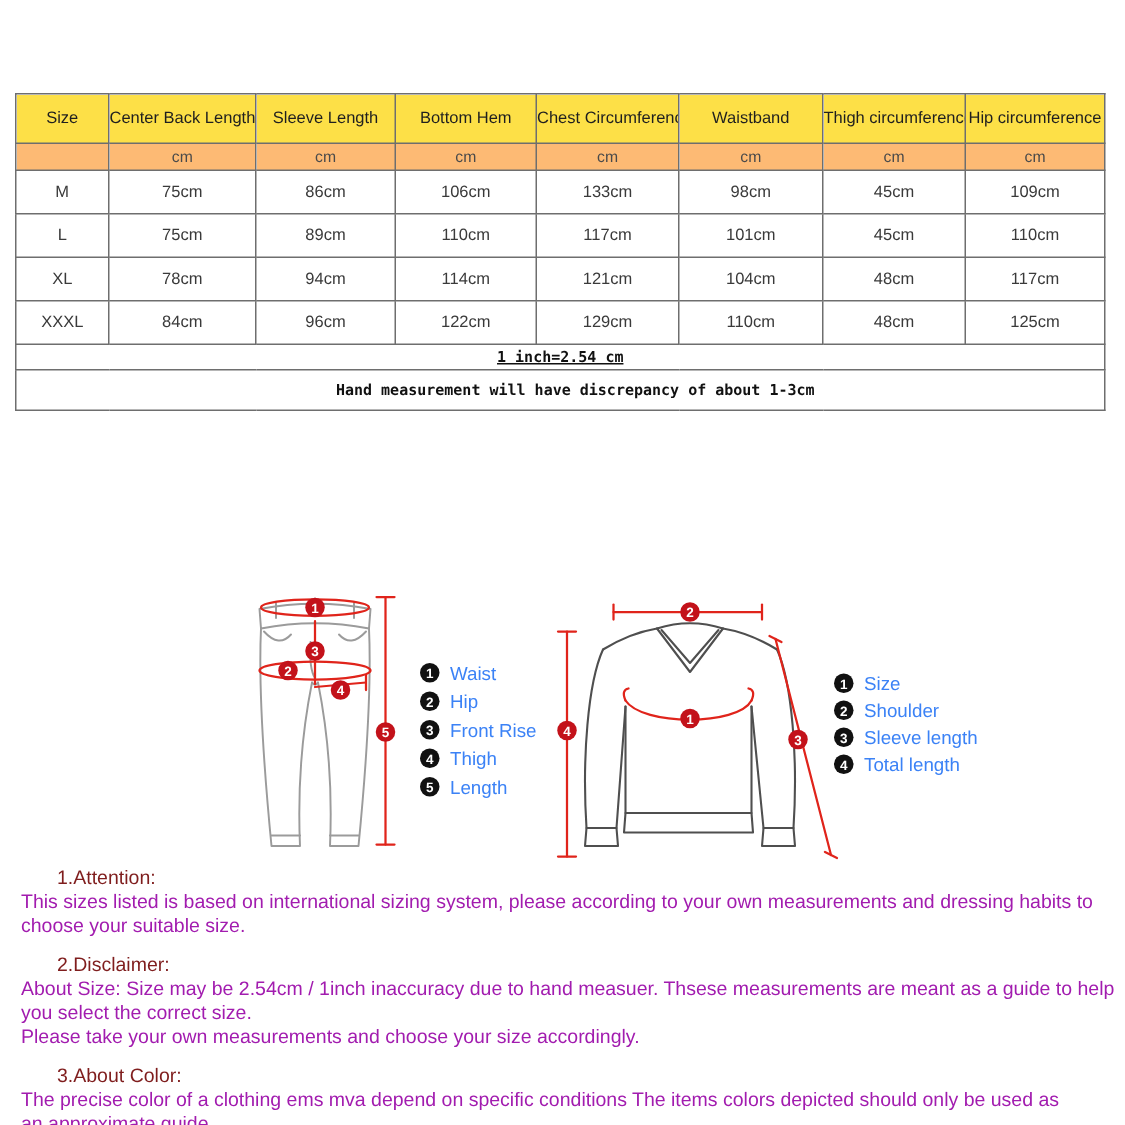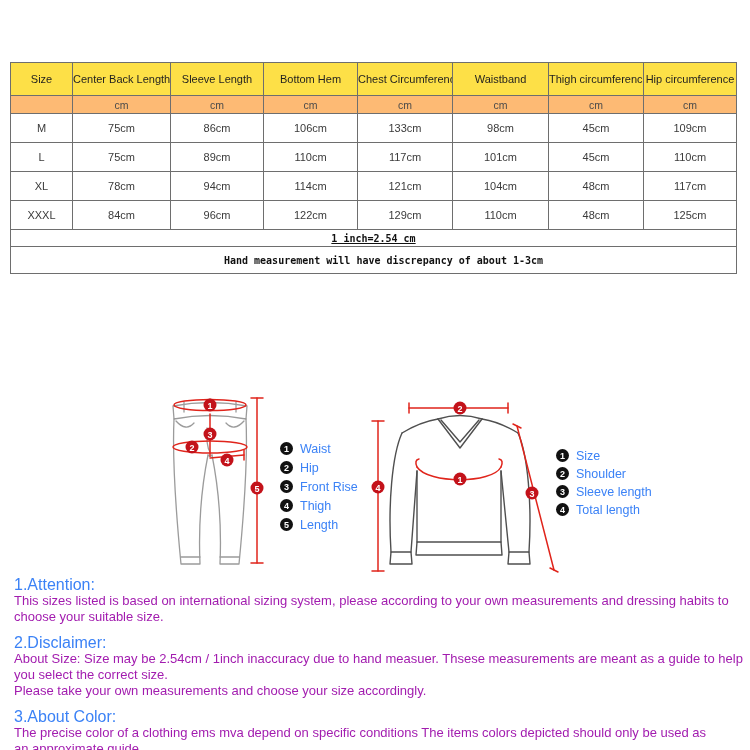--- a/index.html
+++ b/index.html
@@ -34,21 +34,21 @@
   .legend-top .legend-row{height:13px;margin-bottom:5px;}
   .badge{
     width:13px;height:13px;border-radius:50%;background:#111;color:#fff;
     font-size:9px;font-weight:bold;display:flex;align-items:center;justify-content:center;
     margin-right:7px;flex:0 0 13px;
   }
   .legend-label{font-size:12.5px;color:#3b82f6;}
   
   .notes{position:absolute;left:14px;top:577px;width:730px;}
   .note{margin-bottom:10px;}
-  .note-title{font-size:16px;line-height:16px;color:#3b82f6;}
+  .note-title{font-size:13px;line-height:16px;color:#7f1d1d;margin-left:24px;}
   .note-line{font-size:13px;line-height:16px;color:#a21caf;}
 </style>
 </head>
 <body>
 
 <div class="size-table-wrap">
   <table class="size-table">
     <colgroup>
       <col style="width:62px">
         <col style="width:98px">

